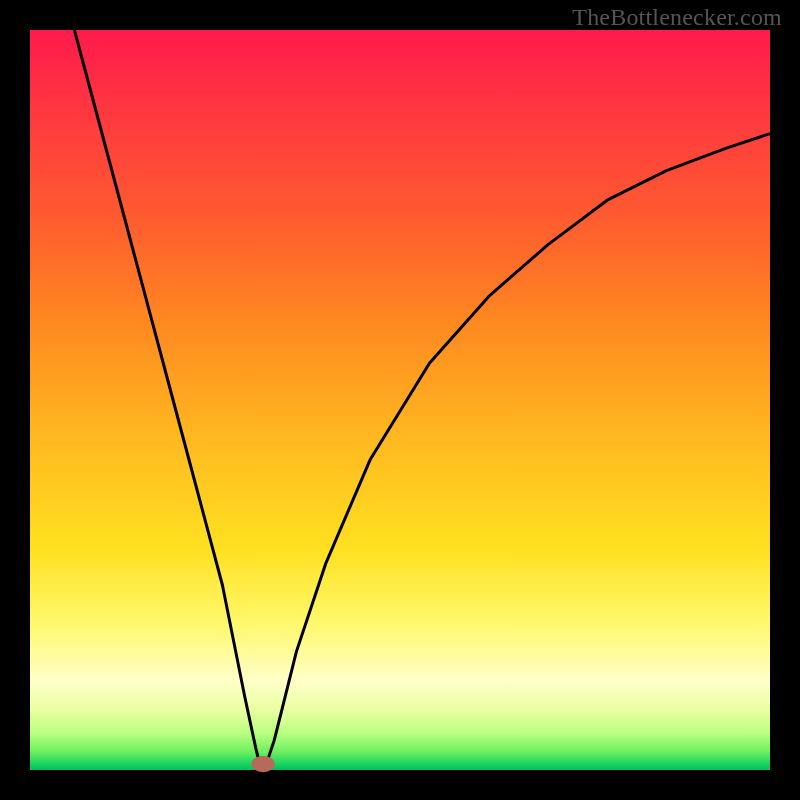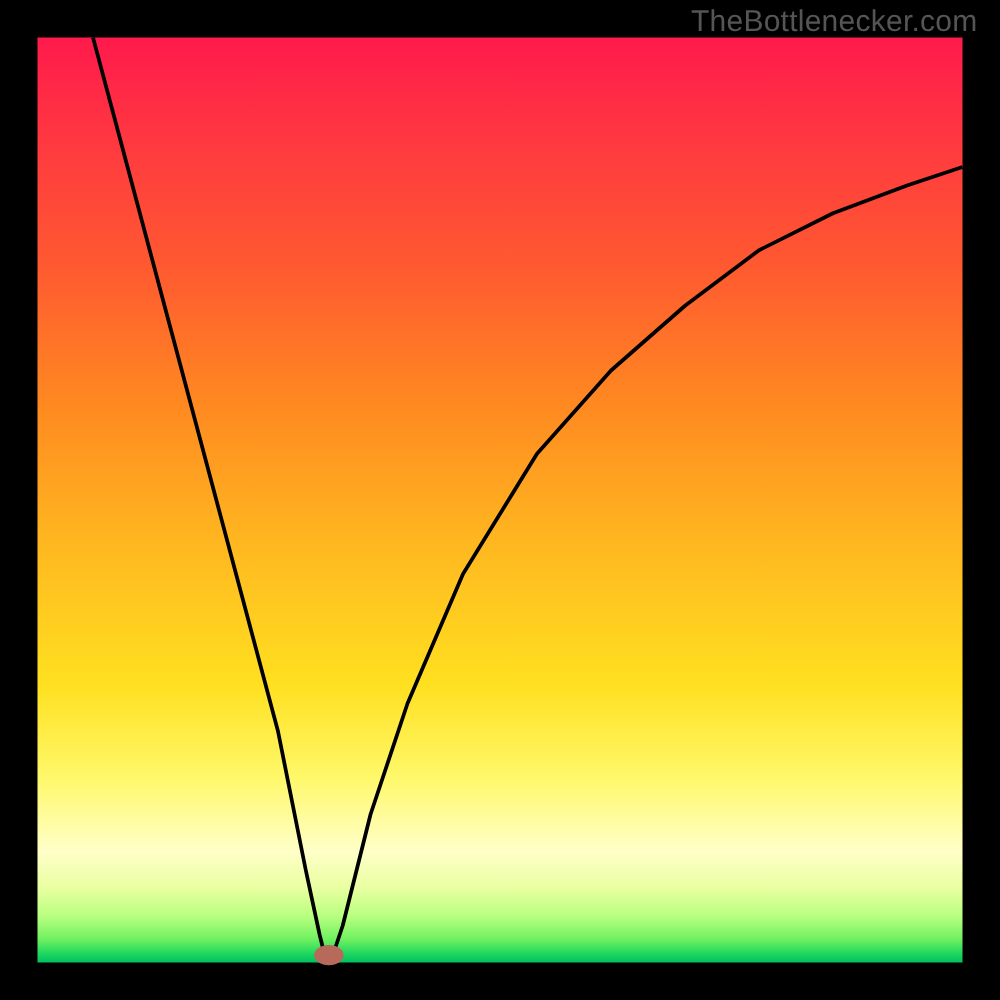--- a/index.html
+++ b/index.html
@@ -19,20 +19,21 @@
   }
   .watermark {
     position: absolute;
     top: 4px;
     right: 18px;
     color: #555;
     font-size: 24px;
     font-weight: 500;
     letter-spacing: 0.2px;
     user-select: none;
+    font-family: Liberation Serif, serif;
   }
   .plot {
     position: absolute;
     left: 30px;
     top: 30px;
     width: 740px;
     height: 740px;
     
     background: linear-gradient(
       to bottom,

